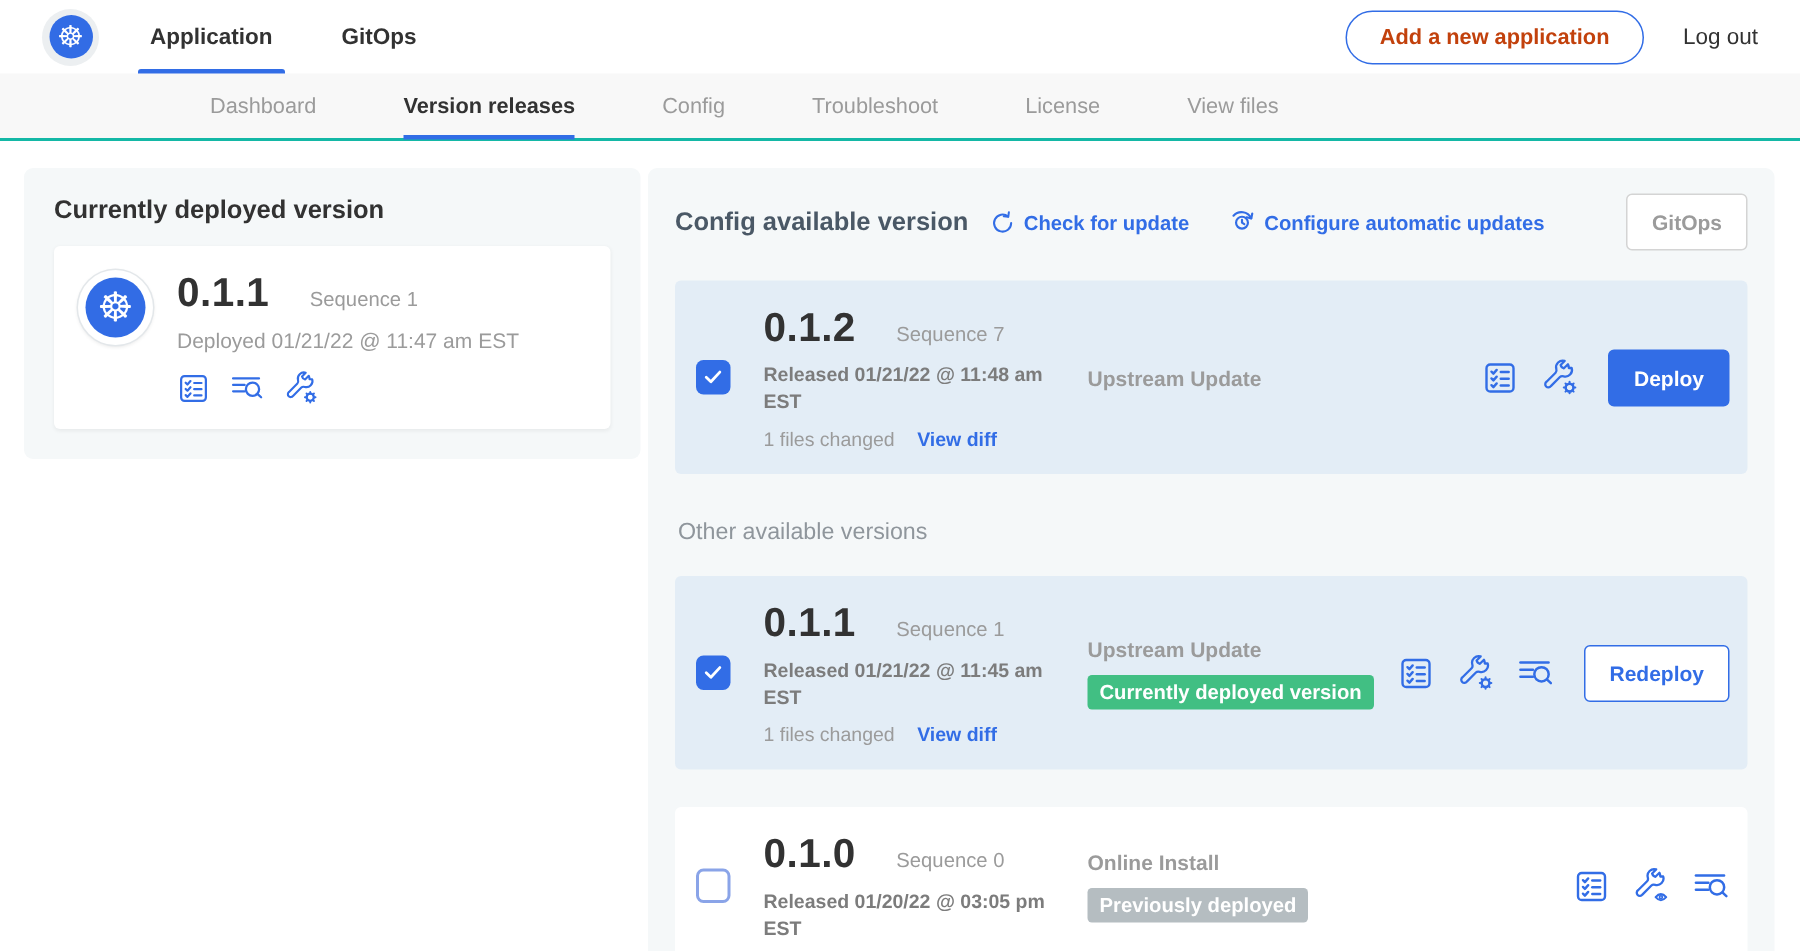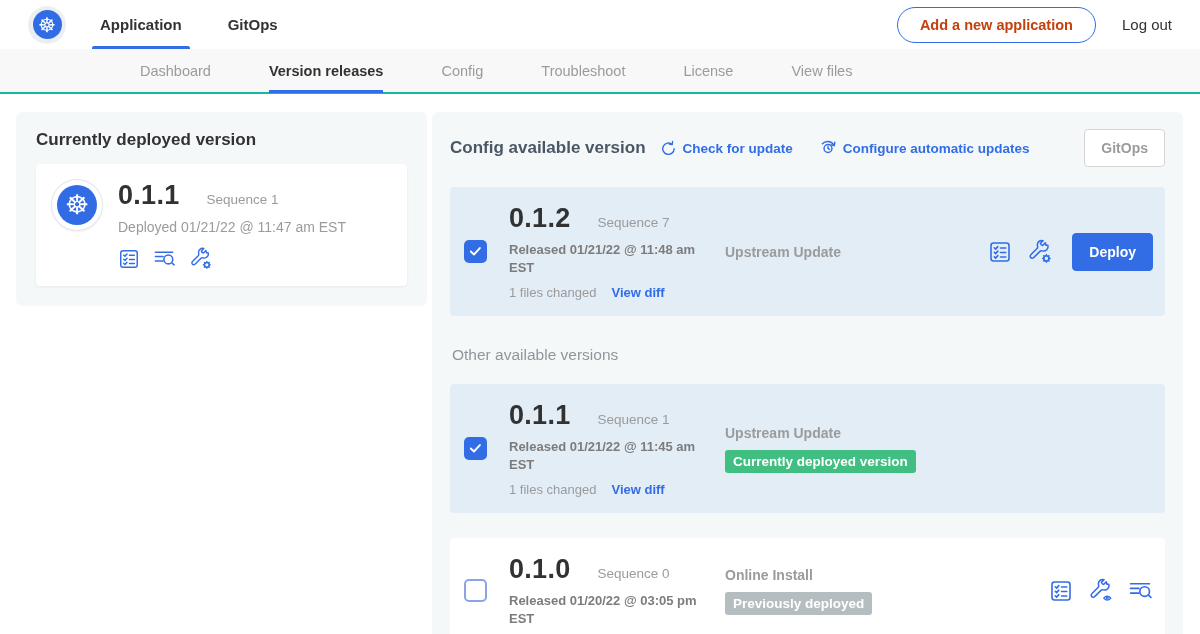--- a/index.html
+++ b/index.html
@@ -264,20 +264,33 @@
         <div class="released">Released 01/21/22 @ 11:45 am EST</div>
         <div class="files-line">
           <span class="files-changed">1 files changed</span>
           <span class="view-diff">View diff</span>
         </div>
       </div>
       <div class="vmiddle">
         <div class="source-label">Upstream Update</div>
         <span class="badge green">Currently deployed version</span>
       </div>
+      <div class="vactions">
+        <svg class="oicon" width="24" height="24" viewBox="0 0 24 24">
+            <use href="#ic-checklist"></use>
+          </svg>
+        <svg class="oicon" width="25" height="25" viewBox="0 0 24 24">
+            <use href="#ic-wrench"></use>
+            <use href="#ic-gear-small"></use>
+          </svg>
+        <svg class="oicon" width="25" height="25" viewBox="0 0 24 24">
+            <use href="#ic-logsearch"></use>
+          </svg>
+        <button class="btn btn-outline">Redeploy</button>
+      </div>
     </div>
 
     <div class="vrow plain" style="margin-top:25px">
       <span class="checkbox unchecked"></span>
       <div class="vinfo">
         <div class="version-line">
           <span class="version-num">0.1.0</span>
           <span class="sequence">Sequence 0</span>
         </div>
         <div class="released">Released 01/20/22 @ 03:05 pm EST</div>

